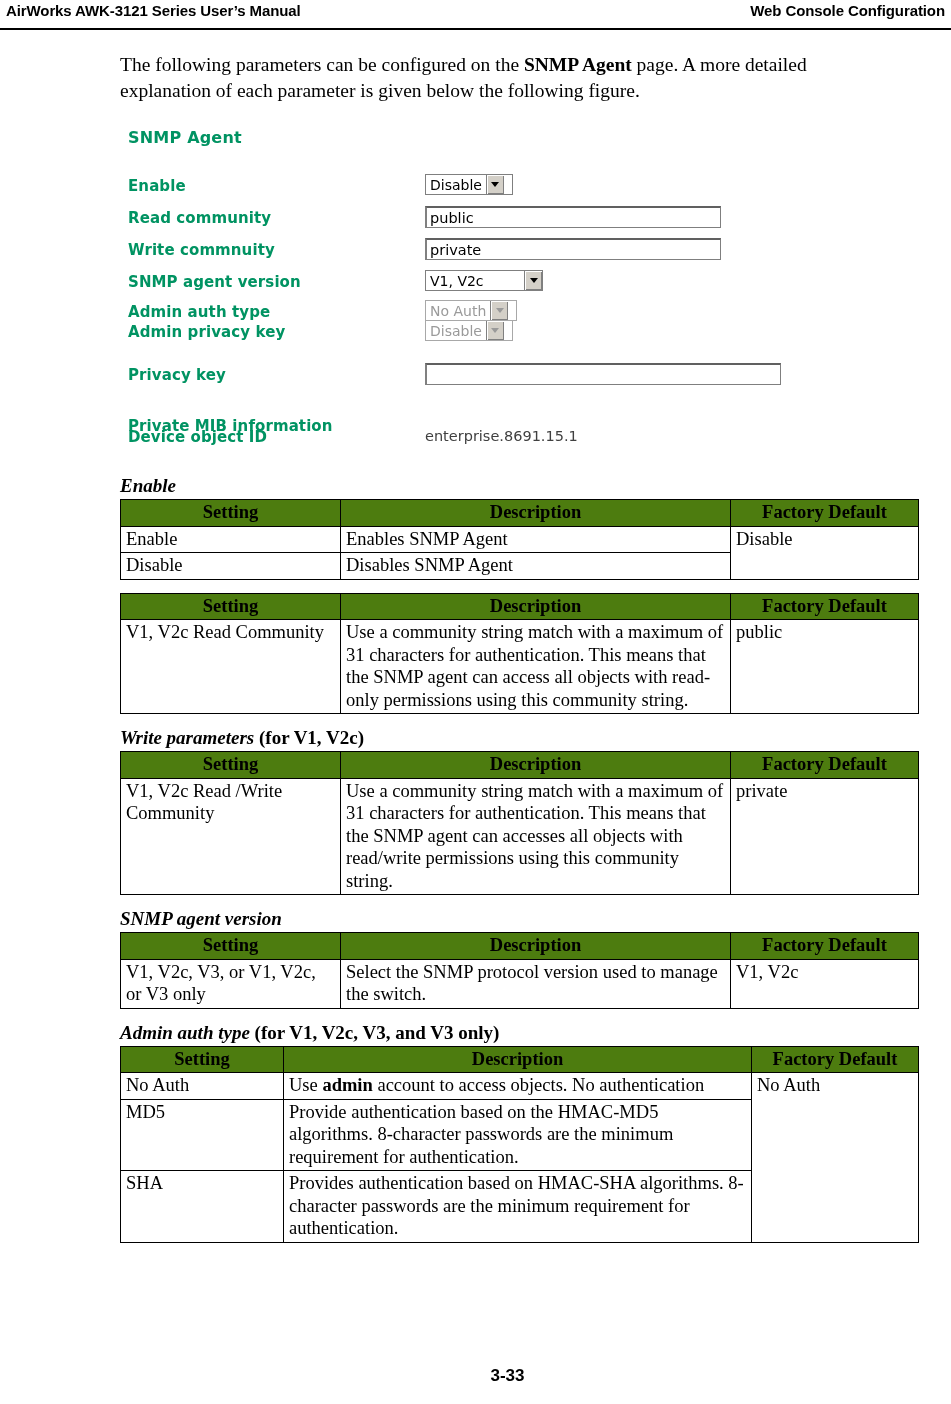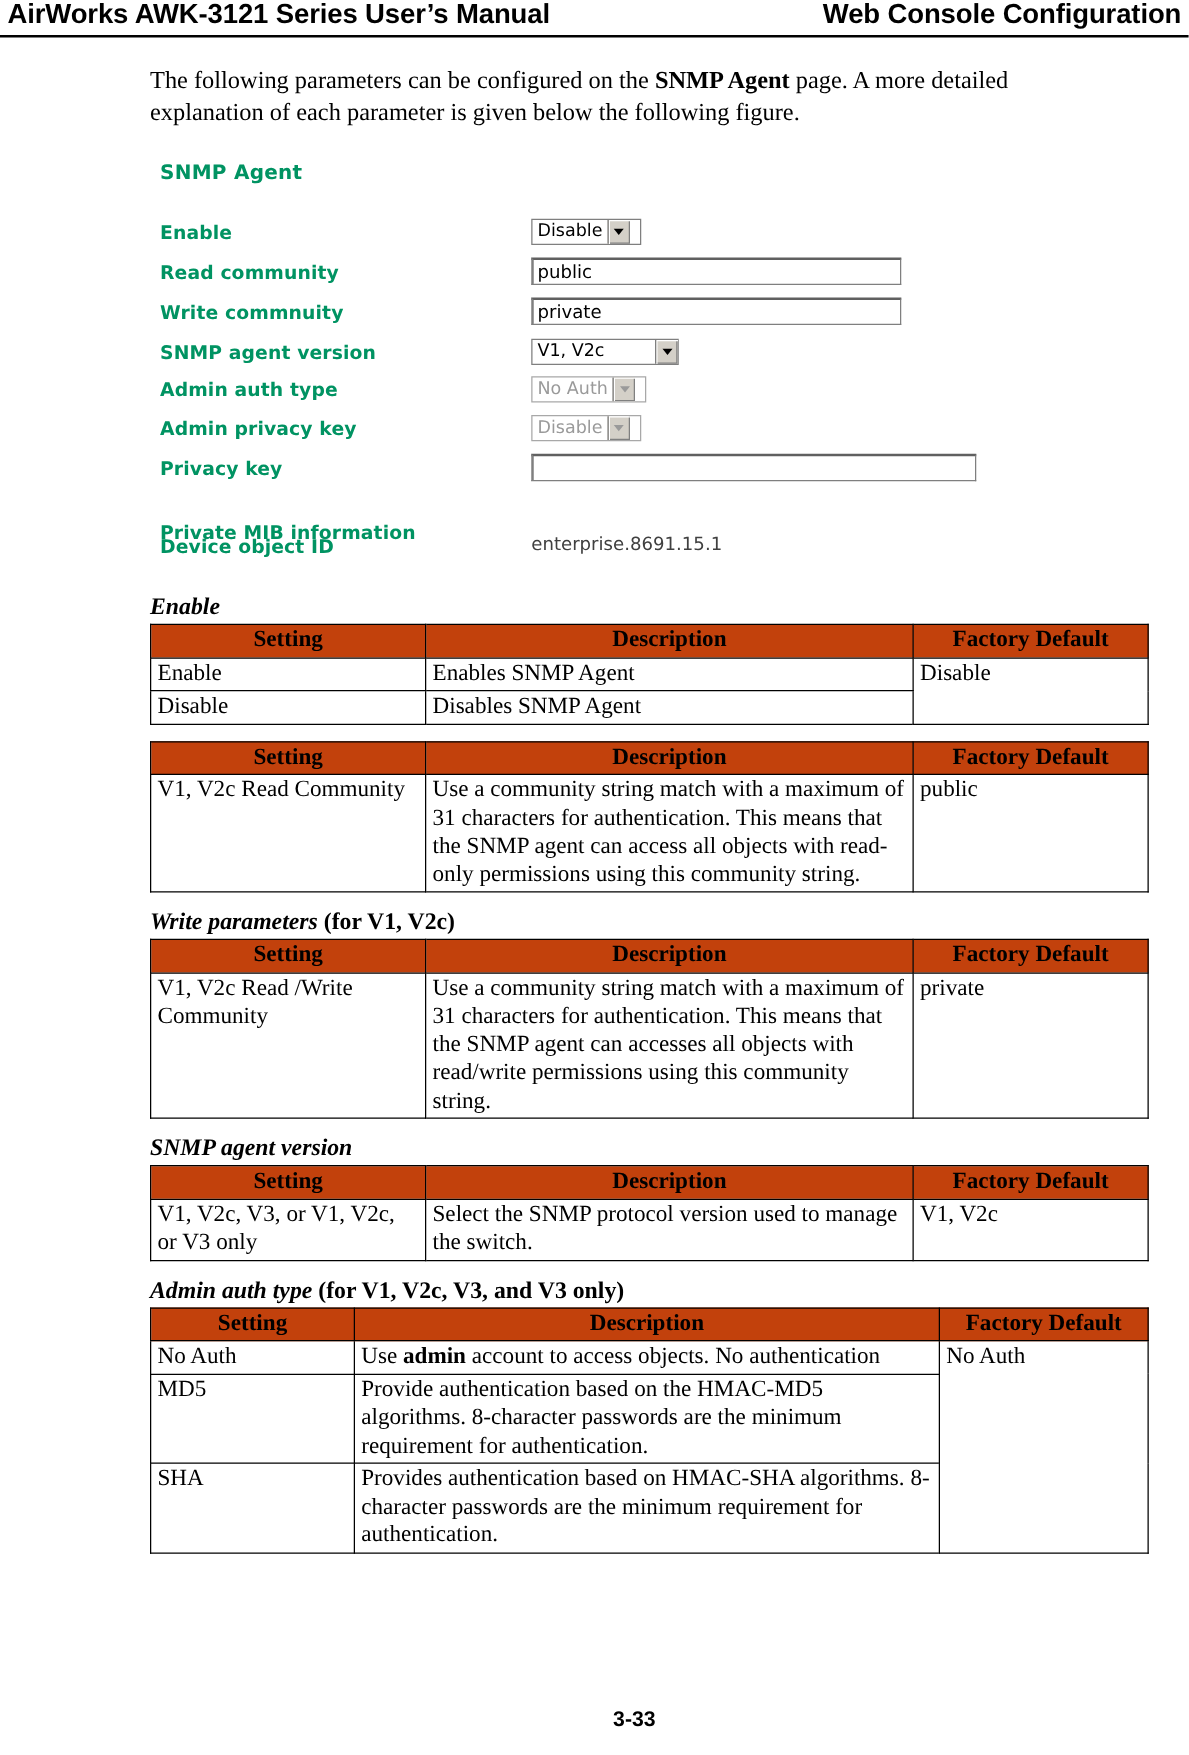--- a/index.html
+++ b/index.html
@@ -24,21 +24,21 @@
     width: 951px;
     height: 30px;
     box-sizing: border-box;
     border-bottom: 2px solid #000;
     padding: 0 6px;
     display: flex;
     align-items: flex-start;
     justify-content: space-between;
     font-family: "Liberation Sans", sans-serif;
     font-weight: bold;
-    font-size: 22px;
+    font-size: 15px;
     letter-spacing: -0.1px;
     line-height: 22px;
   }
   .page-header .hdr-left { white-space: nowrap; }
   .page-header .hdr-right { white-space: nowrap; }
 
   
   .content {
     position: absolute;
     left: 120px;
@@ -177,21 +177,21 @@
     line-height: 22.5px;
   }
   table.param th,
   table.param td {
     border: 1px solid #000;
     padding: 1px 5px 2px 5px;
     vertical-align: top;
     text-align: left;
   }
   table.param thead th {
-    background: #c2410c;
+    background: #4d7c0f;
     text-align: center;
     font-weight: bold;
     padding: 1px 4px 2px 4px;
   }
   table.param td b { font-weight: bold; }
 
   
   col.c-setting { width: 220px; }
   col.c-desc    { width: 390px; }
   col.c-default { width: 188px; }
@@ -271,21 +271,21 @@
       <div class="fig-field">
         <div class="sel disabled" style="width:92px;">
           <div class="sel-text">No Auth</div>
           <div class="sel-arrow">
               <span class="tri"></span>
             </div>
         </div>
       </div>
     </div>
 
-    <div class="fig-row" style="top:209px;">
+    <div class="fig-row" style="top:198px;">
       <div class="fig-label">Admin privacy key</div>
       <div class="fig-field">
         <div class="sel disabled" style="width:88px;">
           <div class="sel-text">Disable</div>
           <div class="sel-arrow">
               <span class="tri"></span>
             </div>
         </div>
       </div>
     </div>

